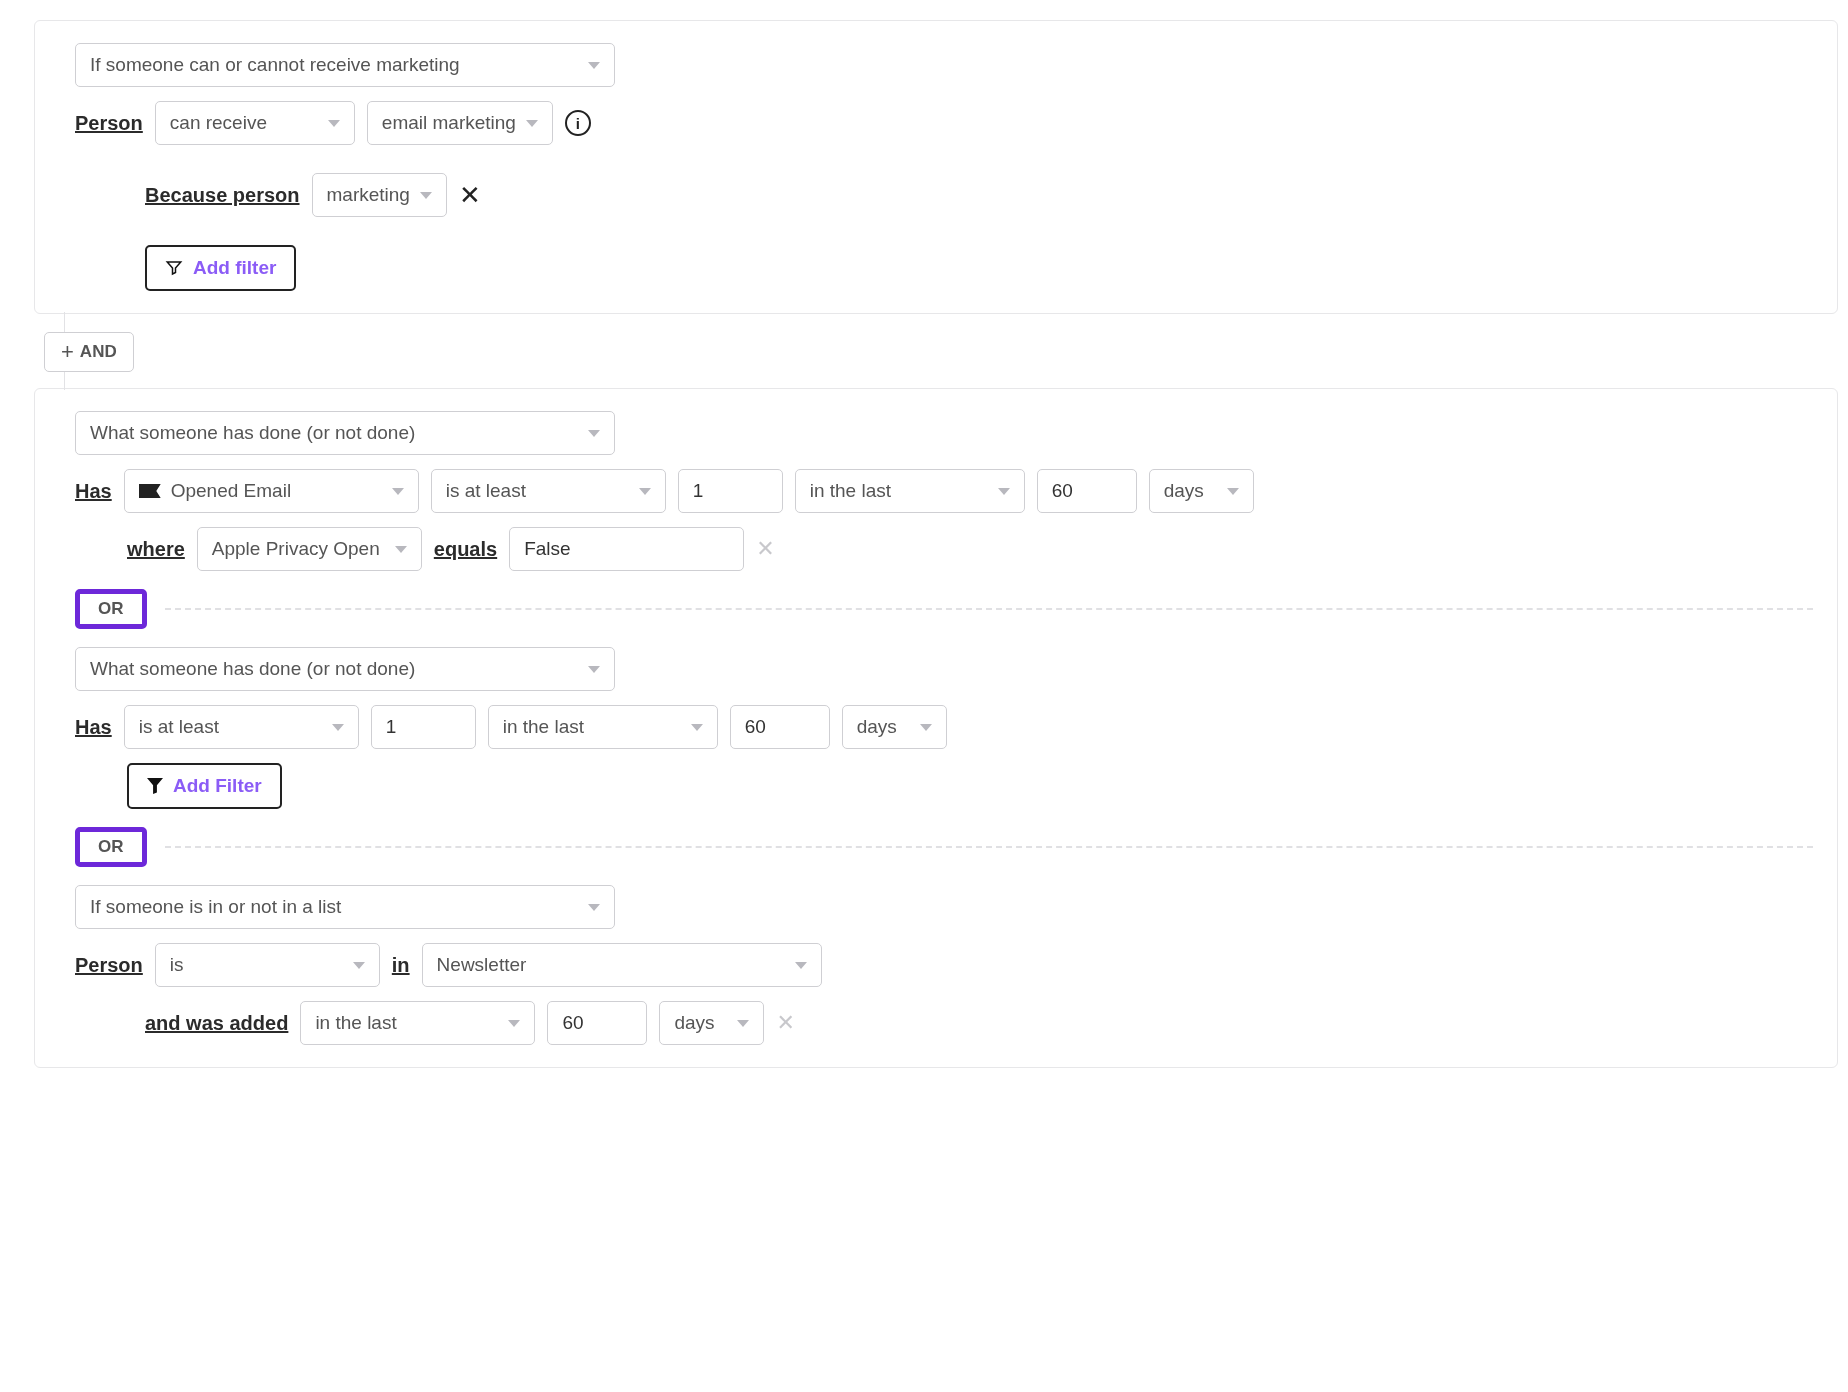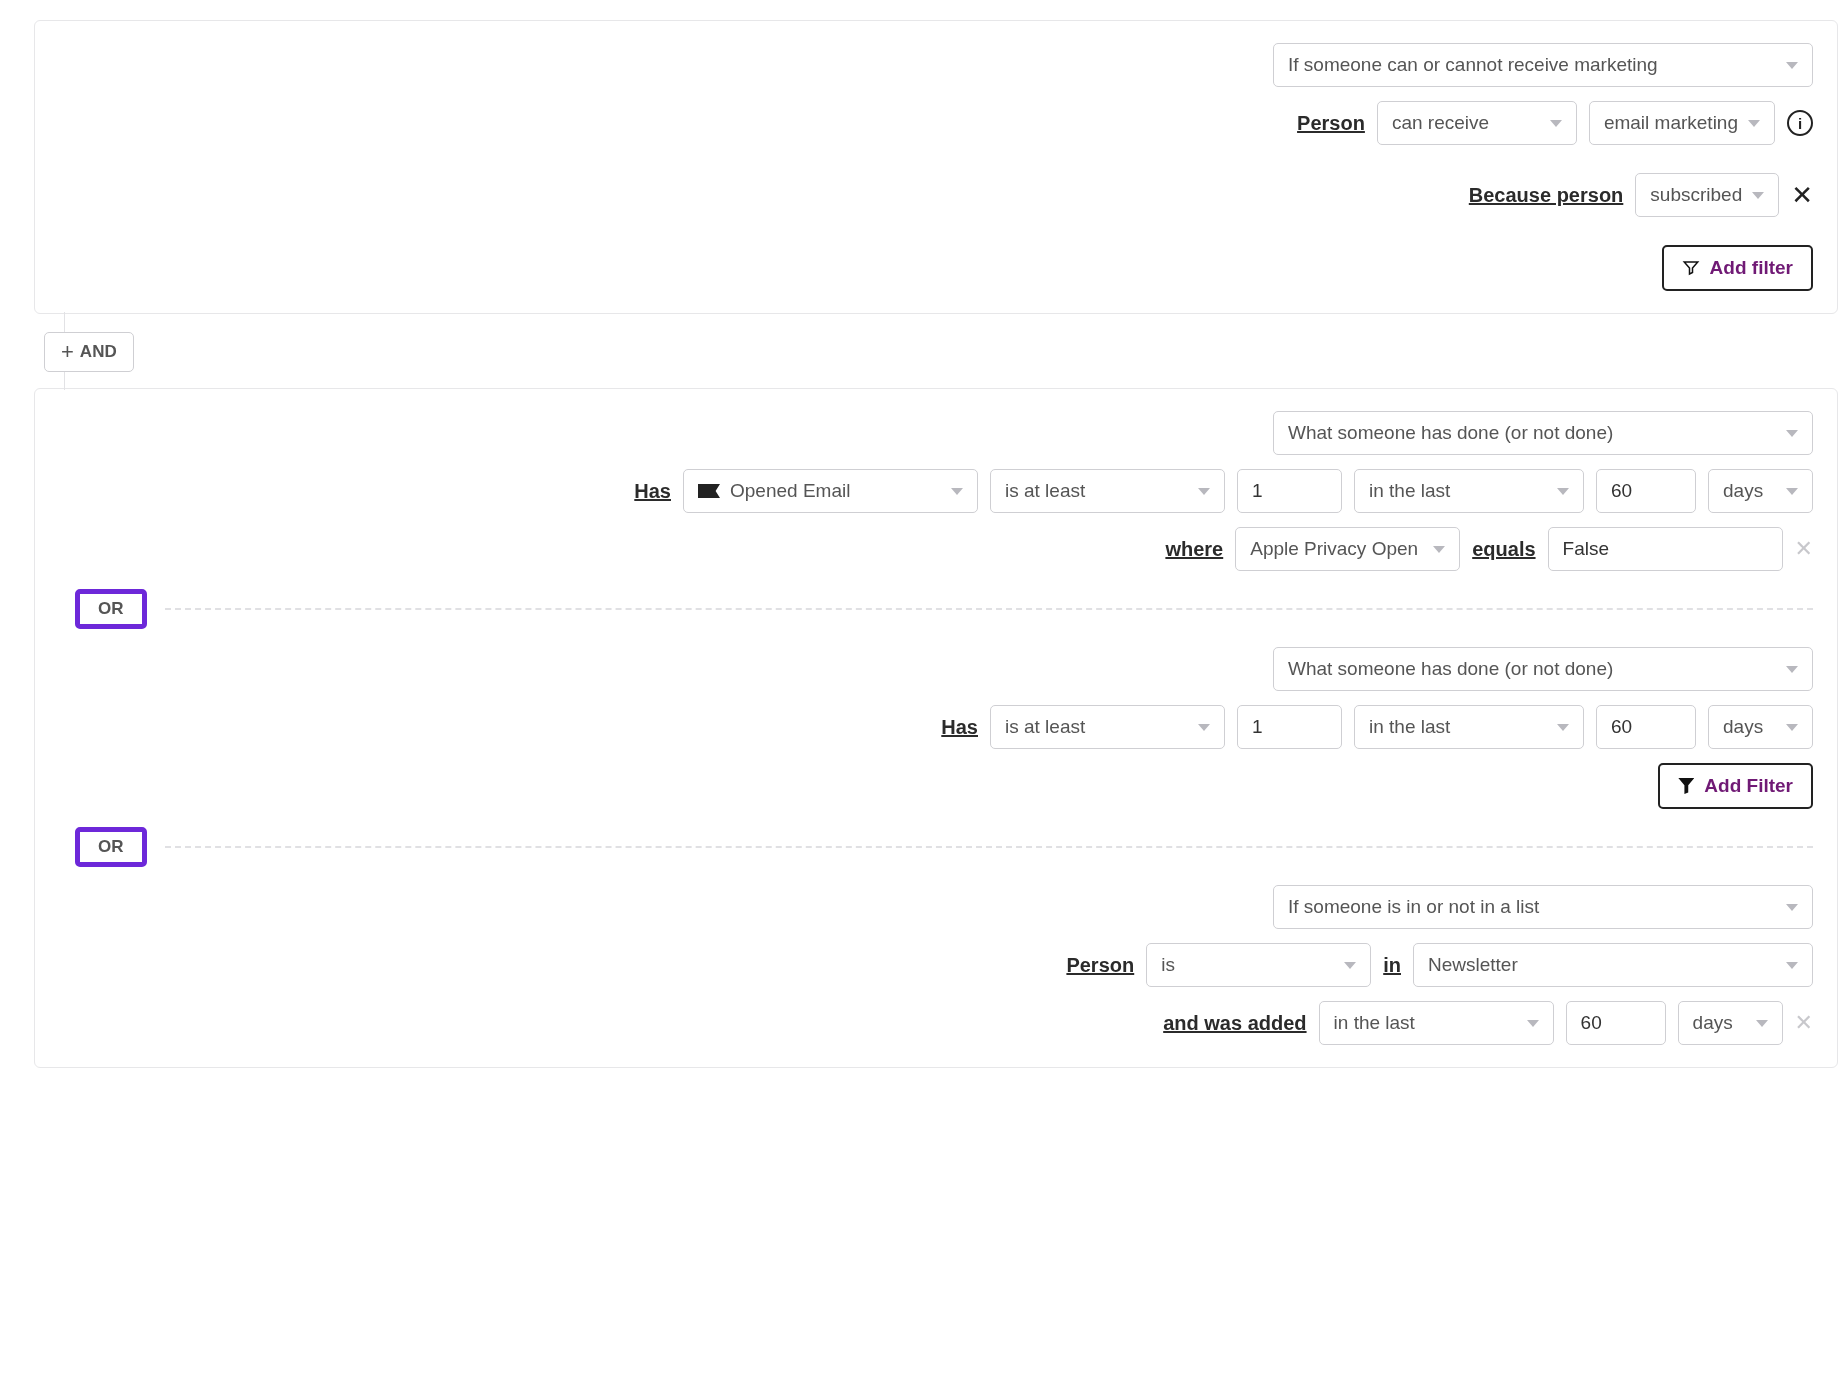--- a/index.html
+++ b/index.html
@@ -17,21 +17,20 @@
     padding: 22px 24px 22px 40px;
     margin-left: 14px;
     background: #fff;
   }
   .row {
     display: flex;
     align-items: center;
     flex-wrap: wrap;
     gap: 12px;
     margin-bottom: 14px;
-    justify-content: flex-end;
   }
   .row:last-child { margin-bottom: 0; }
   .indent-1 { margin-left: 82px; margin-top: 28px; }
 
   .label {
     font-weight: 600;
     color: #2b2b2b;
     text-decoration: underline;
   }
   .label-in { font-weight: 700; }
@@ -74,21 +73,21 @@
     display: inline-flex;
     align-items: center;
     gap: 10px;
     height: 46px;
     padding: 0 18px;
     border: 2px solid #222;
     border-radius: 5px;
     background: #fff;
     font-weight: 700;
     font-size: 19px;
-    color: #701a75;
+    color: #8b5cf6;
     cursor: pointer;
   }
   .icon-funnel-outline {
     width: 18px; height: 18px;
     display: inline-block;
   }
   .icon-funnel-solid {
     width: 16px; height: 16px;
     display: inline-block;
     background: #111;
@@ -187,21 +186,21 @@
     <div class="sel">
       <span>email marketing</span>
       <span class="caret"></span>
     </div>
     <span class="info-icon">i</span>
   </div>
 
   <div class="row indent-1" style="margin-left:70px">
     <span class="label">Because person</span>
     <div class="sel">
-      <span>subscribed</span>
+      <span>marketing</span>
       <span class="caret"></span>
     </div>
     <span class="icon-x">✕</span>
   </div>
 
   <div class="row indent-1" style="margin-left:70px">
     <button class="btn">
       <span class="icon-funnel-outline">
         <svg viewBox="0 0 24 24" width="18" height="18" fill="none" stroke="#111" stroke-width="2">
           <path d="M3 4h18l-7 8v6l-4 2v-8L3 4z"></path>

